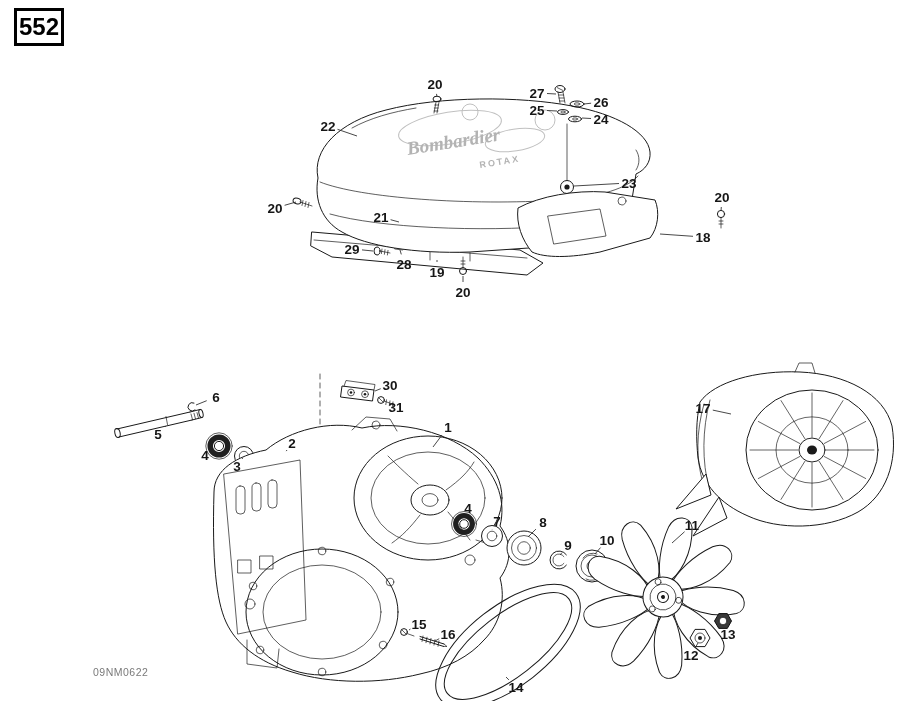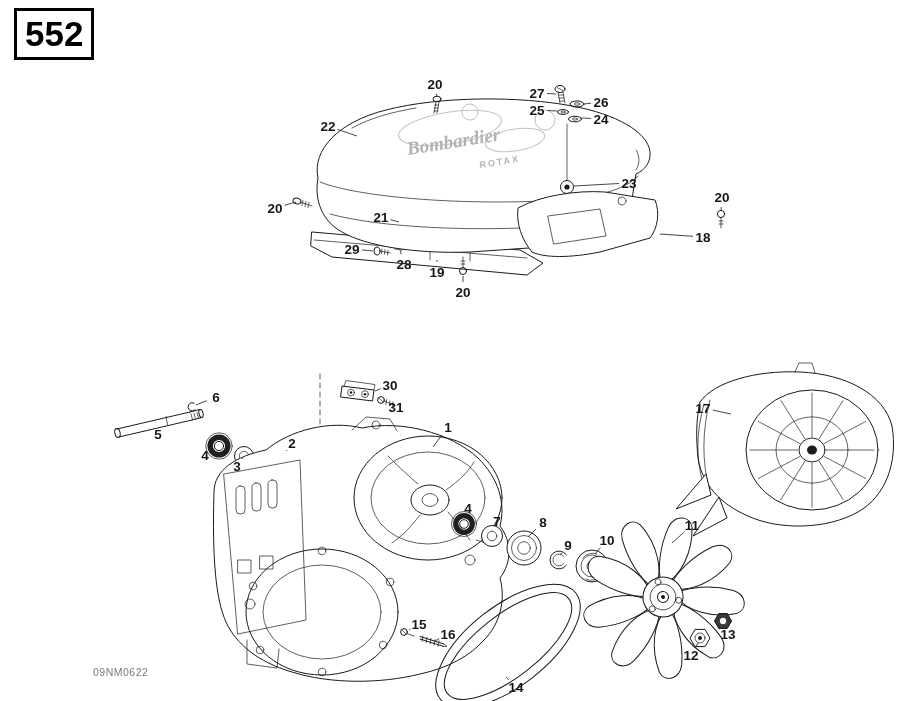--- a/index.html
+++ b/index.html
@@ -1,19 +1,19 @@
 <!DOCTYPE html>
 <html><head>
 <meta charset="utf-8">
 <style>
   html,body{margin:0;padding:0;background:#fff;}
   .stage{position:relative;width:900px;height:701px;background:#ffffff;overflow:hidden;
          font-family:"Liberation Sans",sans-serif;}
-  .badge{position:absolute;left:14px;top:8px;border:3px solid #000;padding:1px 8px;
-         font-size:35px;font-weight:bold;color:#000;background:#fff;line-height:1.25;}
+  .badge{position:absolute;left:14px;top:8px;border:3px solid #000;padding:1px 2px;
+         font-size:24px;font-weight:bold;color:#000;background:#fff;line-height:1.25;}
   svg{position:absolute;left:0;top:0;}
   .ln{fill:none;stroke:#1a1a1a;stroke-width:1;stroke-linecap:round;stroke-linejoin:round;}
   .thin{stroke-width:.7;}
   .fw{fill:#ffffff;stroke:#1a1a1a;stroke-width:1;stroke-linejoin:round;}
   .dk{fill:#1a1a1a;stroke:none;}
   .ring{fill:none;stroke:#1f1f1f;}
   .gray{stroke:#c0c0c0;fill:none;stroke-width:1;}
   .logo1{font:italic 700 19px "Liberation Serif",serif;fill:#b3b3b3;}
   .logo2{font:700 9px "Liberation Sans",sans-serif;fill:#b3b3b3;letter-spacing:2px;}
   .dwg{font:10.5px "Liberation Sans",sans-serif;fill:#7a7a7a;letter-spacing:.5px;}

